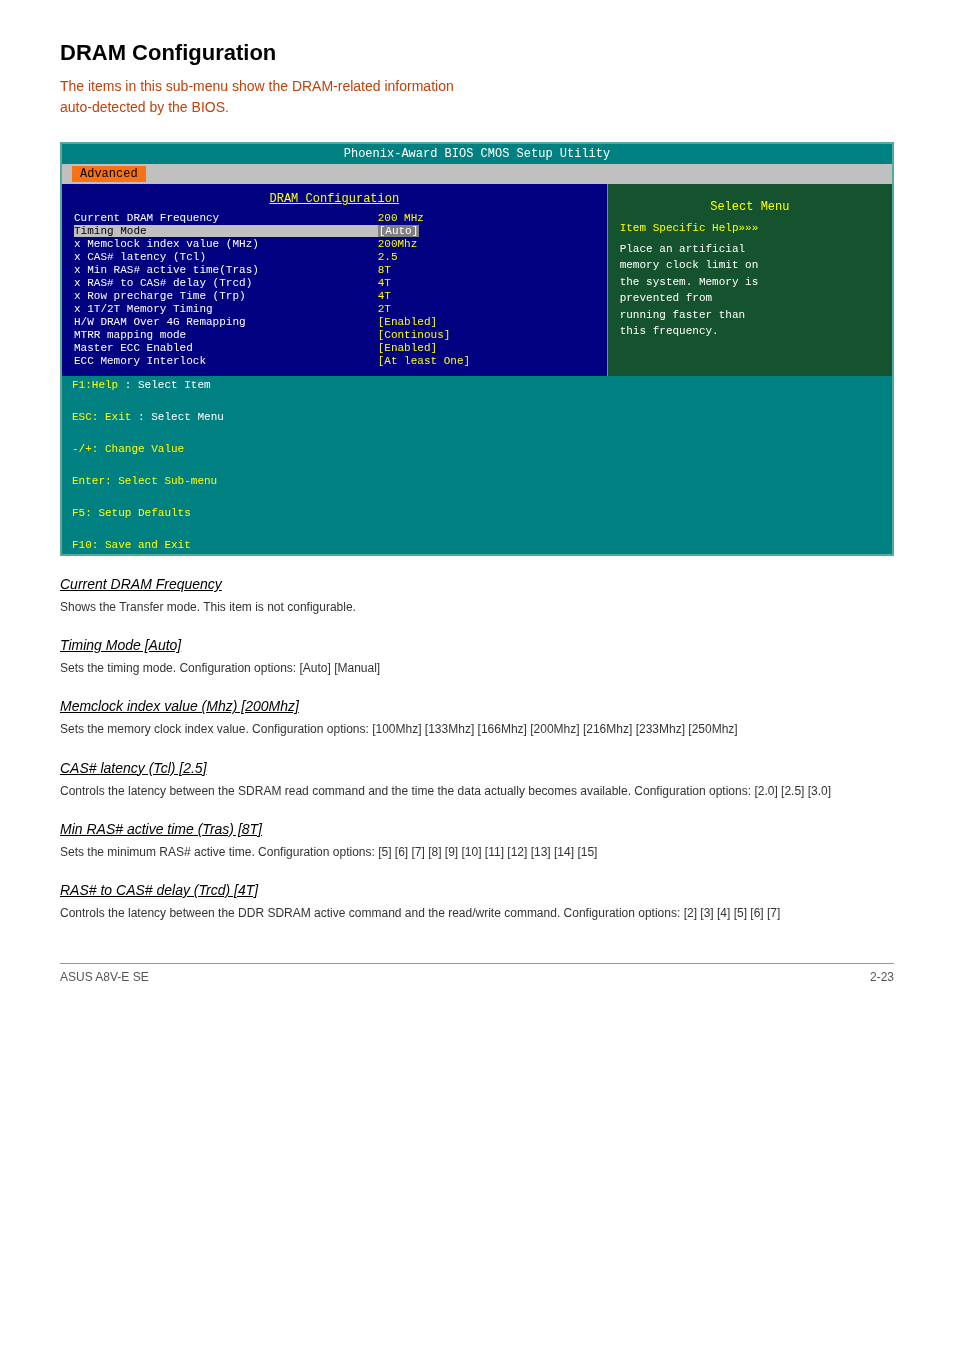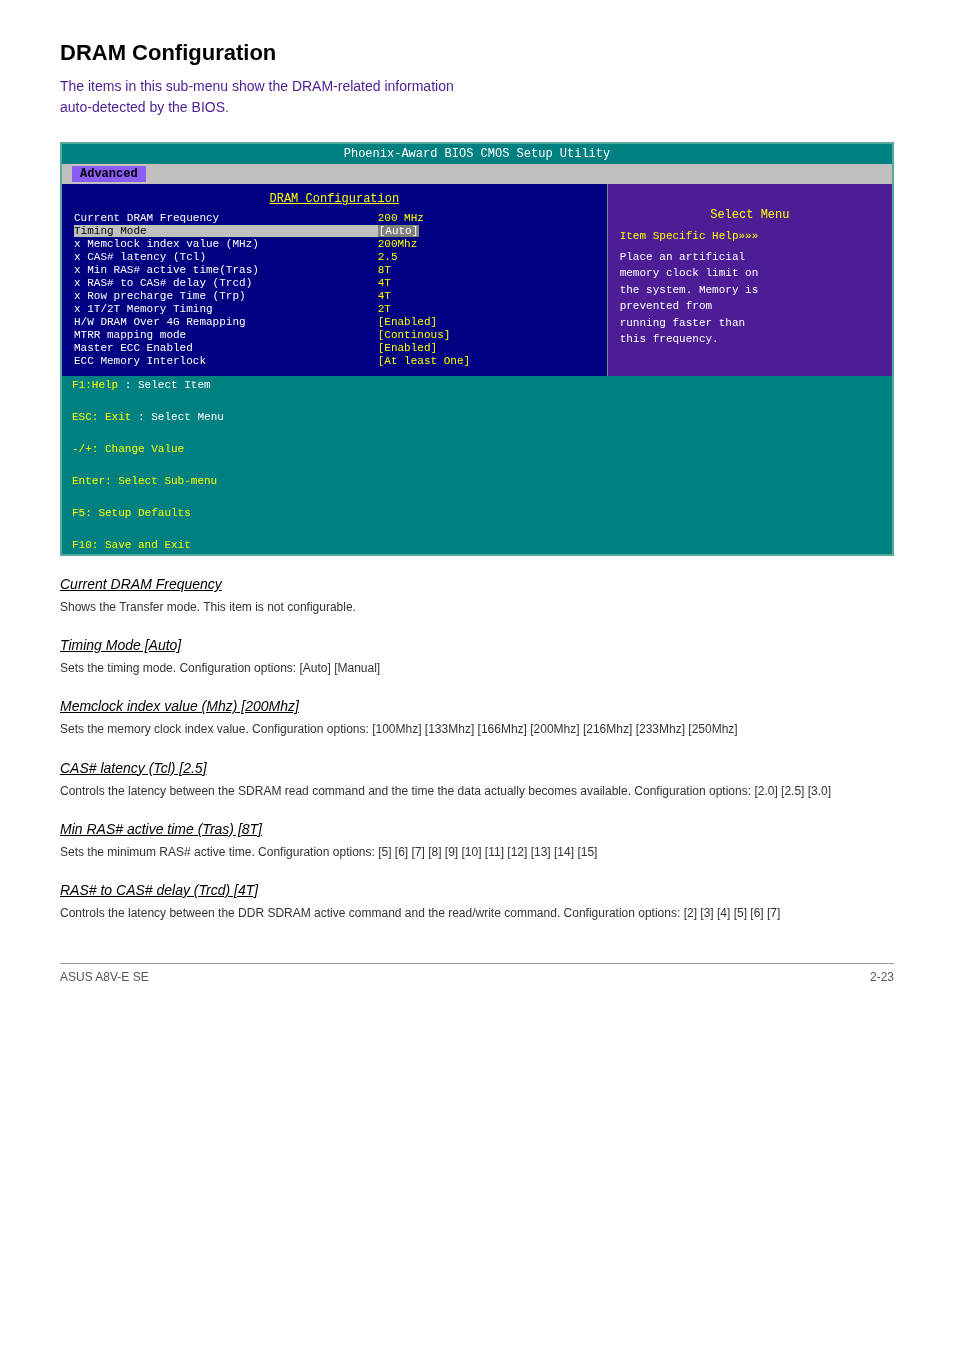--- a/index.html
+++ b/index.html
@@ -16,21 +16,21 @@
     .page-title {
       font-size: 22px;
       font-weight: bold;
       margin-bottom: 10px;
       color: #000;
     }
 
     .page-subtitle {
       font-size: 14px;
       margin-bottom: 24px;
-      color: #4c1d95;
+      color: #c2410c;
       line-height: 1.5;
     }
 
     
     .bios-screen {
       border: 2px solid #5a9;
       background: #000080;
       color: #fff;
       font-family: 'Courier New', monospace;
       font-size: 12px;
@@ -45,42 +45,42 @@
     }
 
     .bios-tab-bar {
       background: #c0c0c0;
       color: #000;
       padding: 2px 10px;
       font-size: 12px;
     }
 
     .bios-tab {
-      background: #8b5cf6;
+      background: #f97316;
       color: #000;
       display: inline-block;
       padding: 1px 8px;
-      font-weight: bold;
+      font-weight: normal;
     }
 
     .bios-content {
       display: flex;
       flex-direction: row;
     }
 
     .bios-left {
       flex: 2;
       padding: 8px 12px;
       border-right: 1px solid #888;
     }
 
     .bios-right {
       flex: 1;
-      padding: 24px 12px;
-      background: #4c1d95;
+      padding: 16px 12px;
+      background: #14532d;
     }
 
     .bios-section-header {
       text-align: center;
       color: #ff0;
       font-size: 12px;
       margin-bottom: 6px;
       text-decoration: underline;
     }
 

